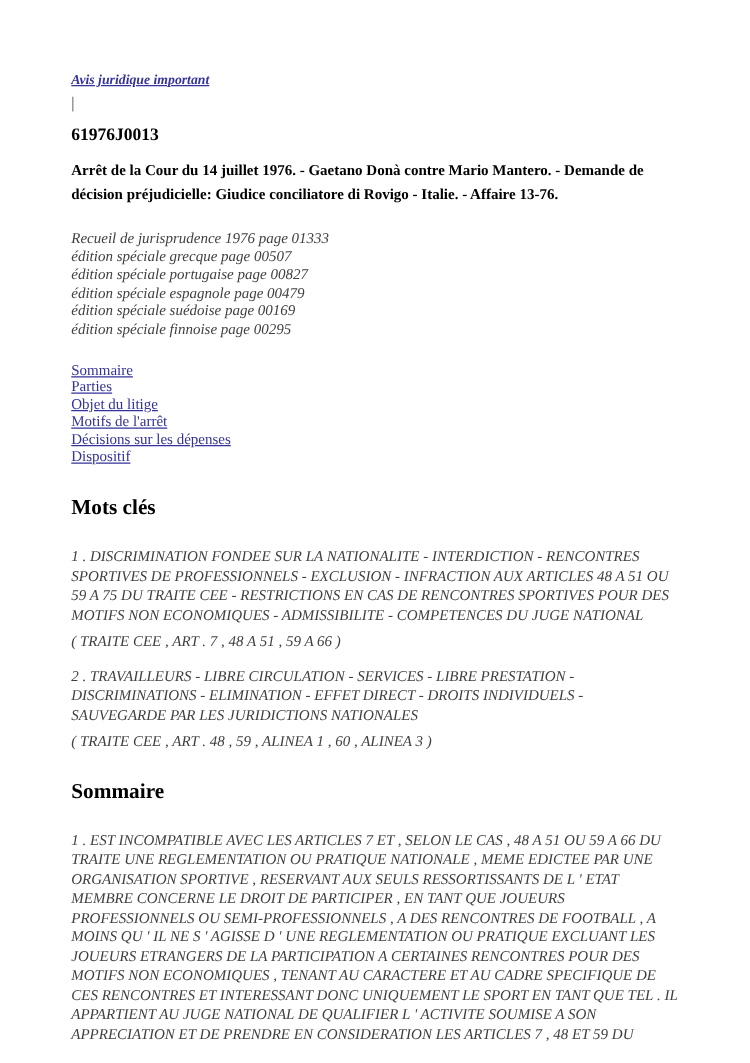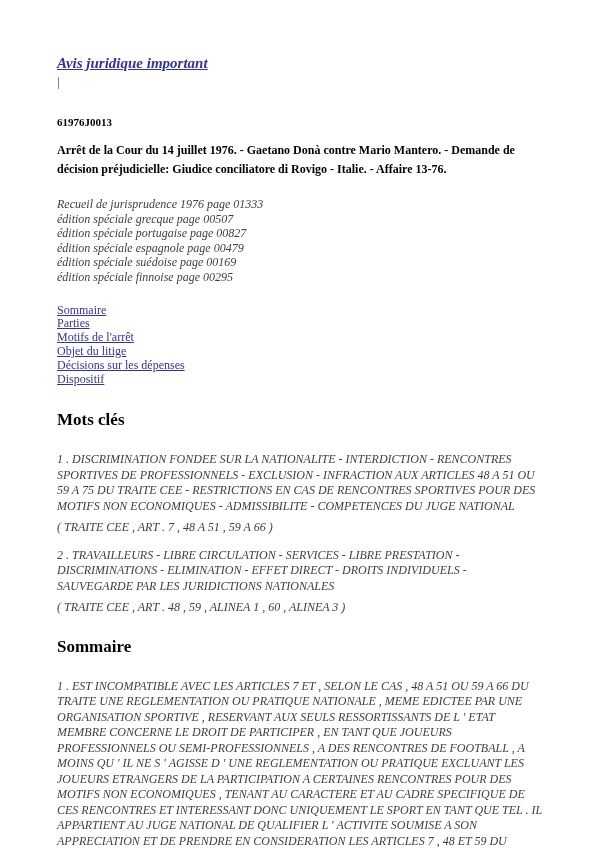--- a/index.html
+++ b/index.html
@@ -13,37 +13,37 @@
   }
   .page {
     box-sizing: border-box;
     width: 600px;
     height: 850px;
     padding: 54px 56px 0 57px;
   }
   a { cursor: pointer; }
   .top-link {
     display: inline-block;
-    font-size: 15px;
+    font-size: 11px;
     font-weight: bold;
     font-style: italic;
     color: #333399;
     text-decoration: underline;
     line-height: 14px;
   }
   .cursor-line {
     font-size: 13px;
     line-height: 16px;
     margin-top: 2px;
     color: #444444;
   }
   .celex {
     font-weight: bold;
-    font-size: 11px;
-    margin-top: 25px;
+    font-size: 14px;
+    margin-top: 11px;
     line-height: 15px;
   }
   .case-title {
     font-size: 12px;
     font-weight: bold;
     line-height: 19px;
     margin: 11px 0 0 0;
   }
   .refs {
     margin-top: 18px;
@@ -98,22 +98,22 @@
     <div>édition spéciale grecque page 00507</div>
     <div>édition spéciale portugaise page 00827</div>
     <div>édition spéciale espagnole page 00479</div>
     <div>édition spéciale suédoise page 00169</div>
     <div>édition spéciale finnoise page 00295</div>
   </div>
 
   <nav class="toc">
     <a href="#">Sommaire</a>
     <a href="#">Parties</a>
+    <a href="#">Objet du litige</a>
     <a href="#">Motifs de l'arrêt</a>
-    <a href="#">Objet du litige</a>
     <a href="#">Décisions sur les dépenses</a>
     <a href="#">Dispositif</a>
   </nav>
 
   <h2 class="first">Mots clés</h2>
 
   <p class="it">1 . DISCRIMINATION FONDEE SUR LA NATIONALITE - INTERDICTION - RENCONTRES SPORTIVES DE PROFESSIONNELS - EXCLUSION - INFRACTION AUX ARTICLES 48 A 51 OU 59 A 75 DU TRAITE CEE - RESTRICTIONS EN CAS DE RENCONTRES SPORTIVES POUR DES MOTIFS NON ECONOMIQUES - ADMISSIBILITE - COMPETENCES DU JUGE NATIONAL</p>
   <p class="it ref-note">( TRAITE CEE , ART . 7 , 48 A 51 , 59 A 66 )</p>
 
   <p class="it">2 . TRAVAILLEURS - LIBRE CIRCULATION - SERVICES - LIBRE PRESTATION - DISCRIMINATIONS - ELIMINATION - EFFET DIRECT - DROITS INDIVIDUELS - SAUVEGARDE PAR LES JURIDICTIONS NATIONALES</p>

